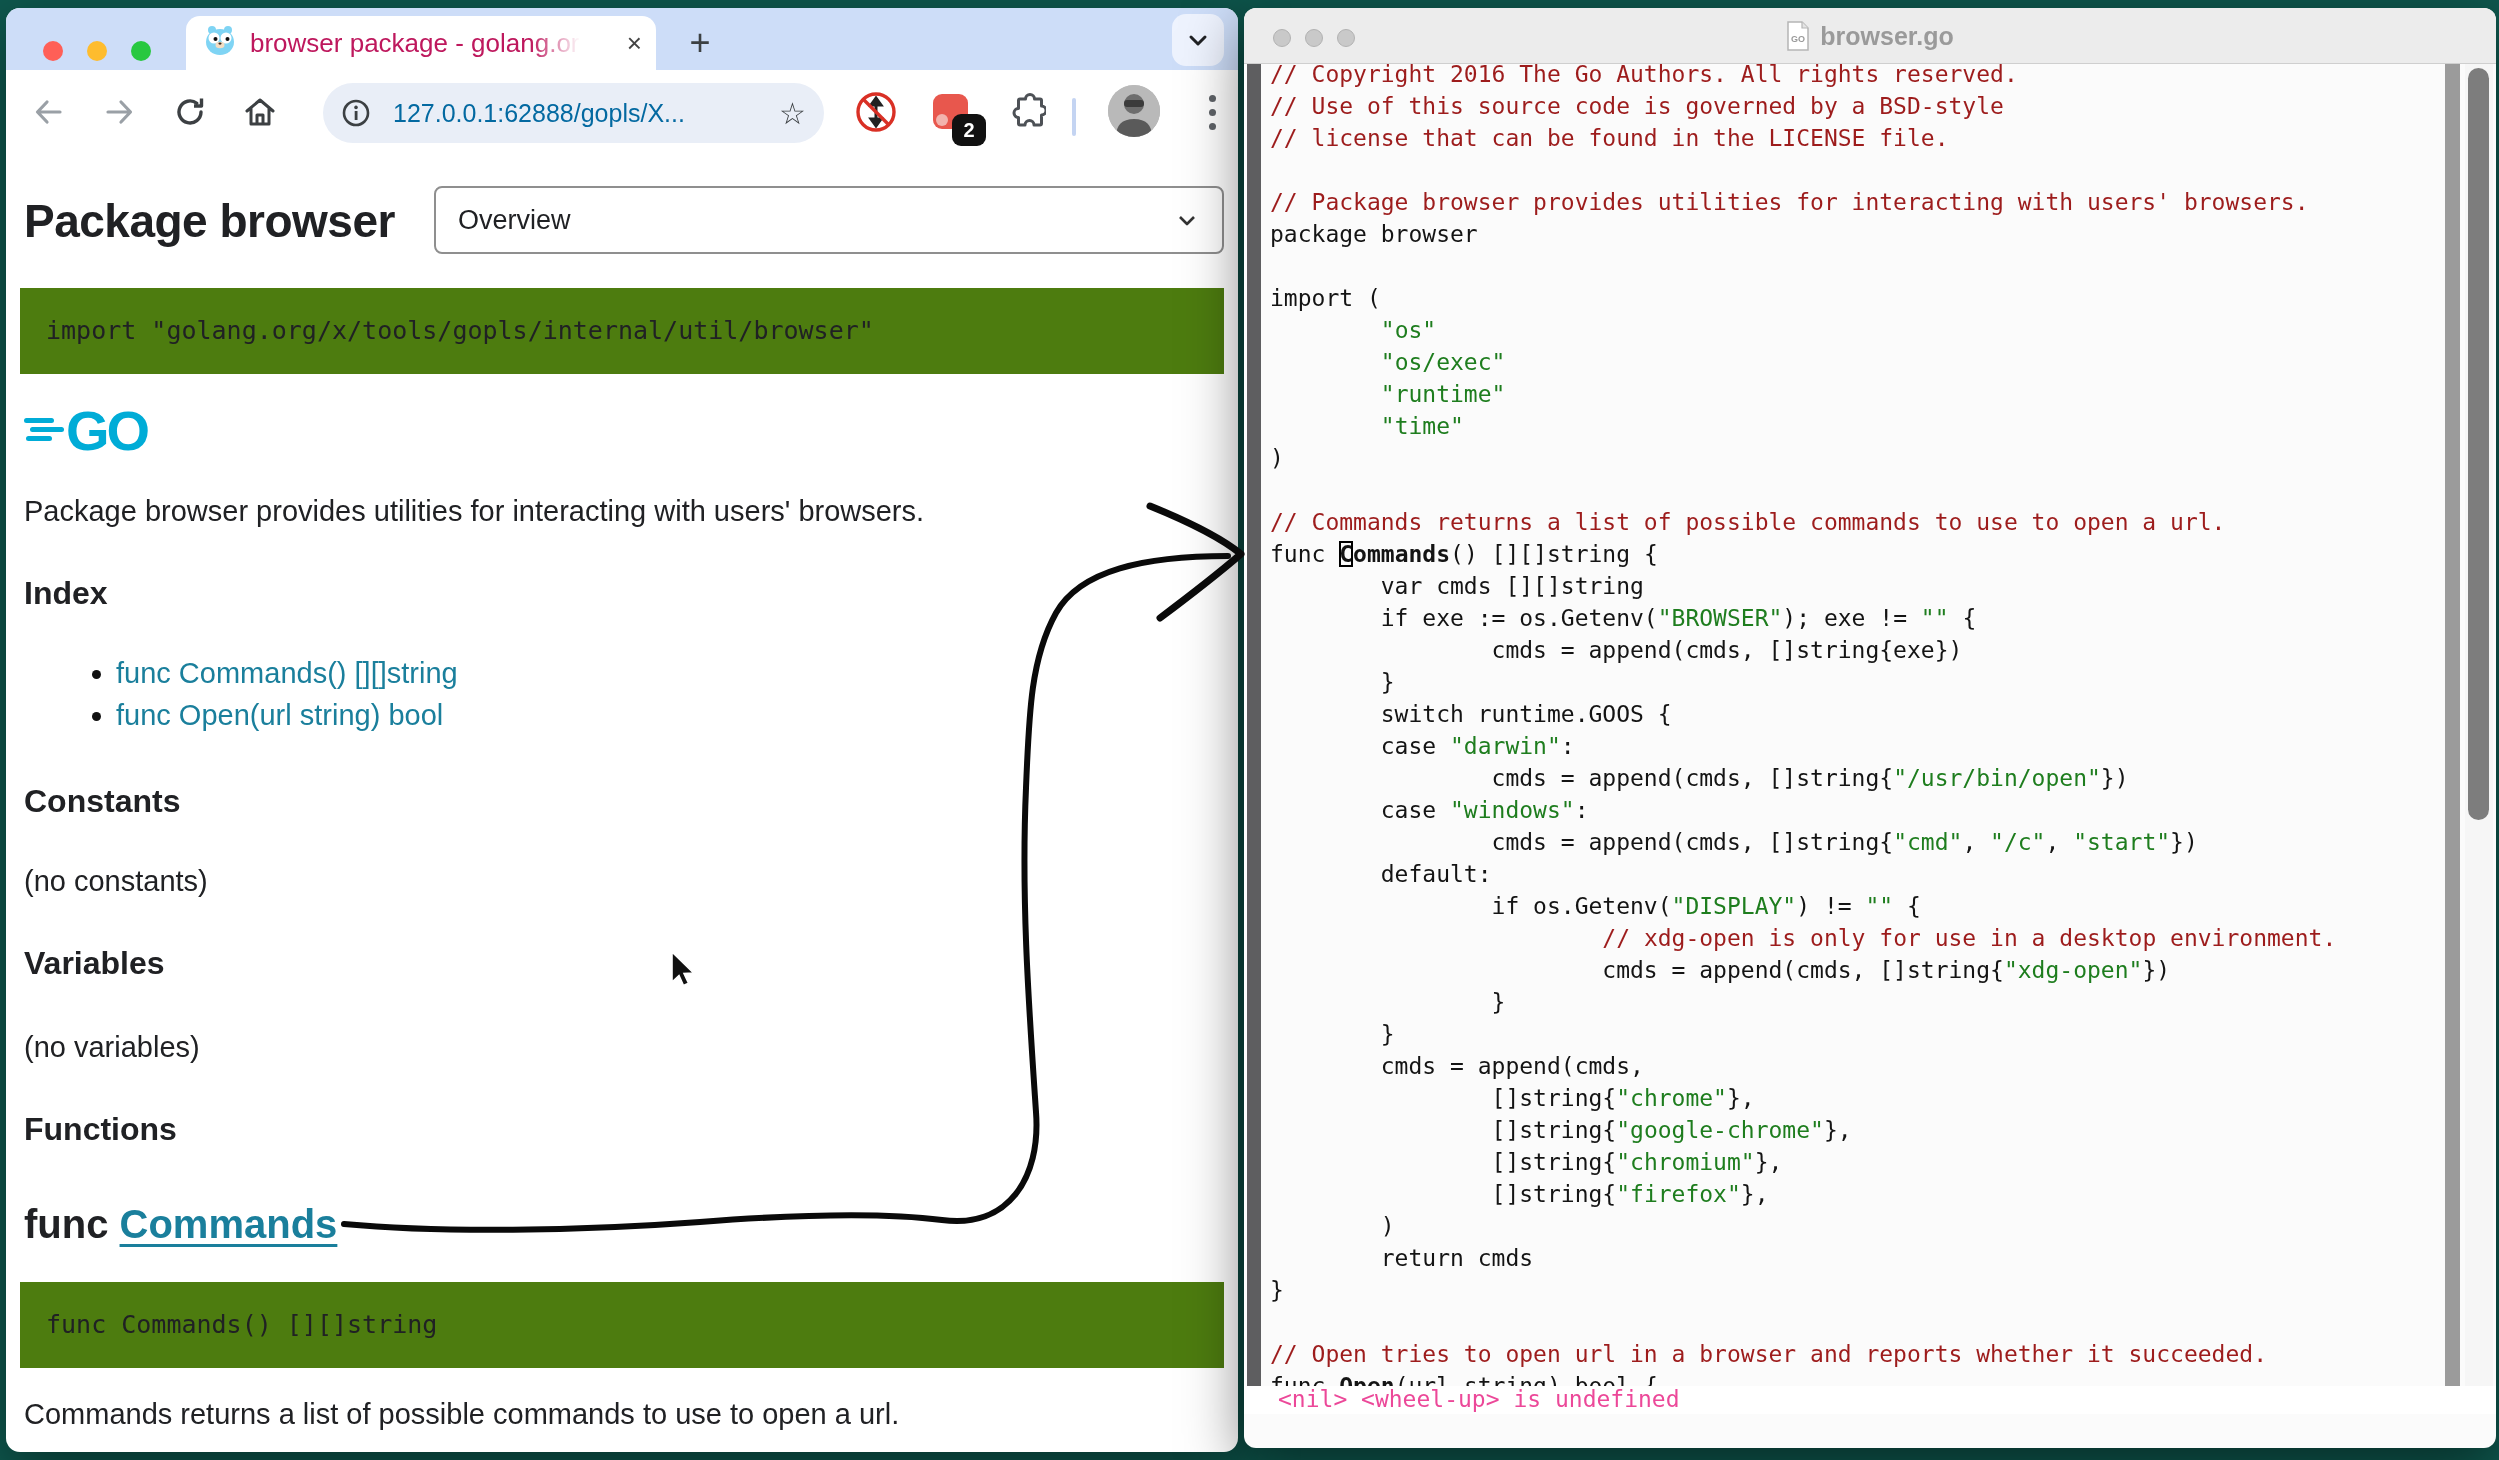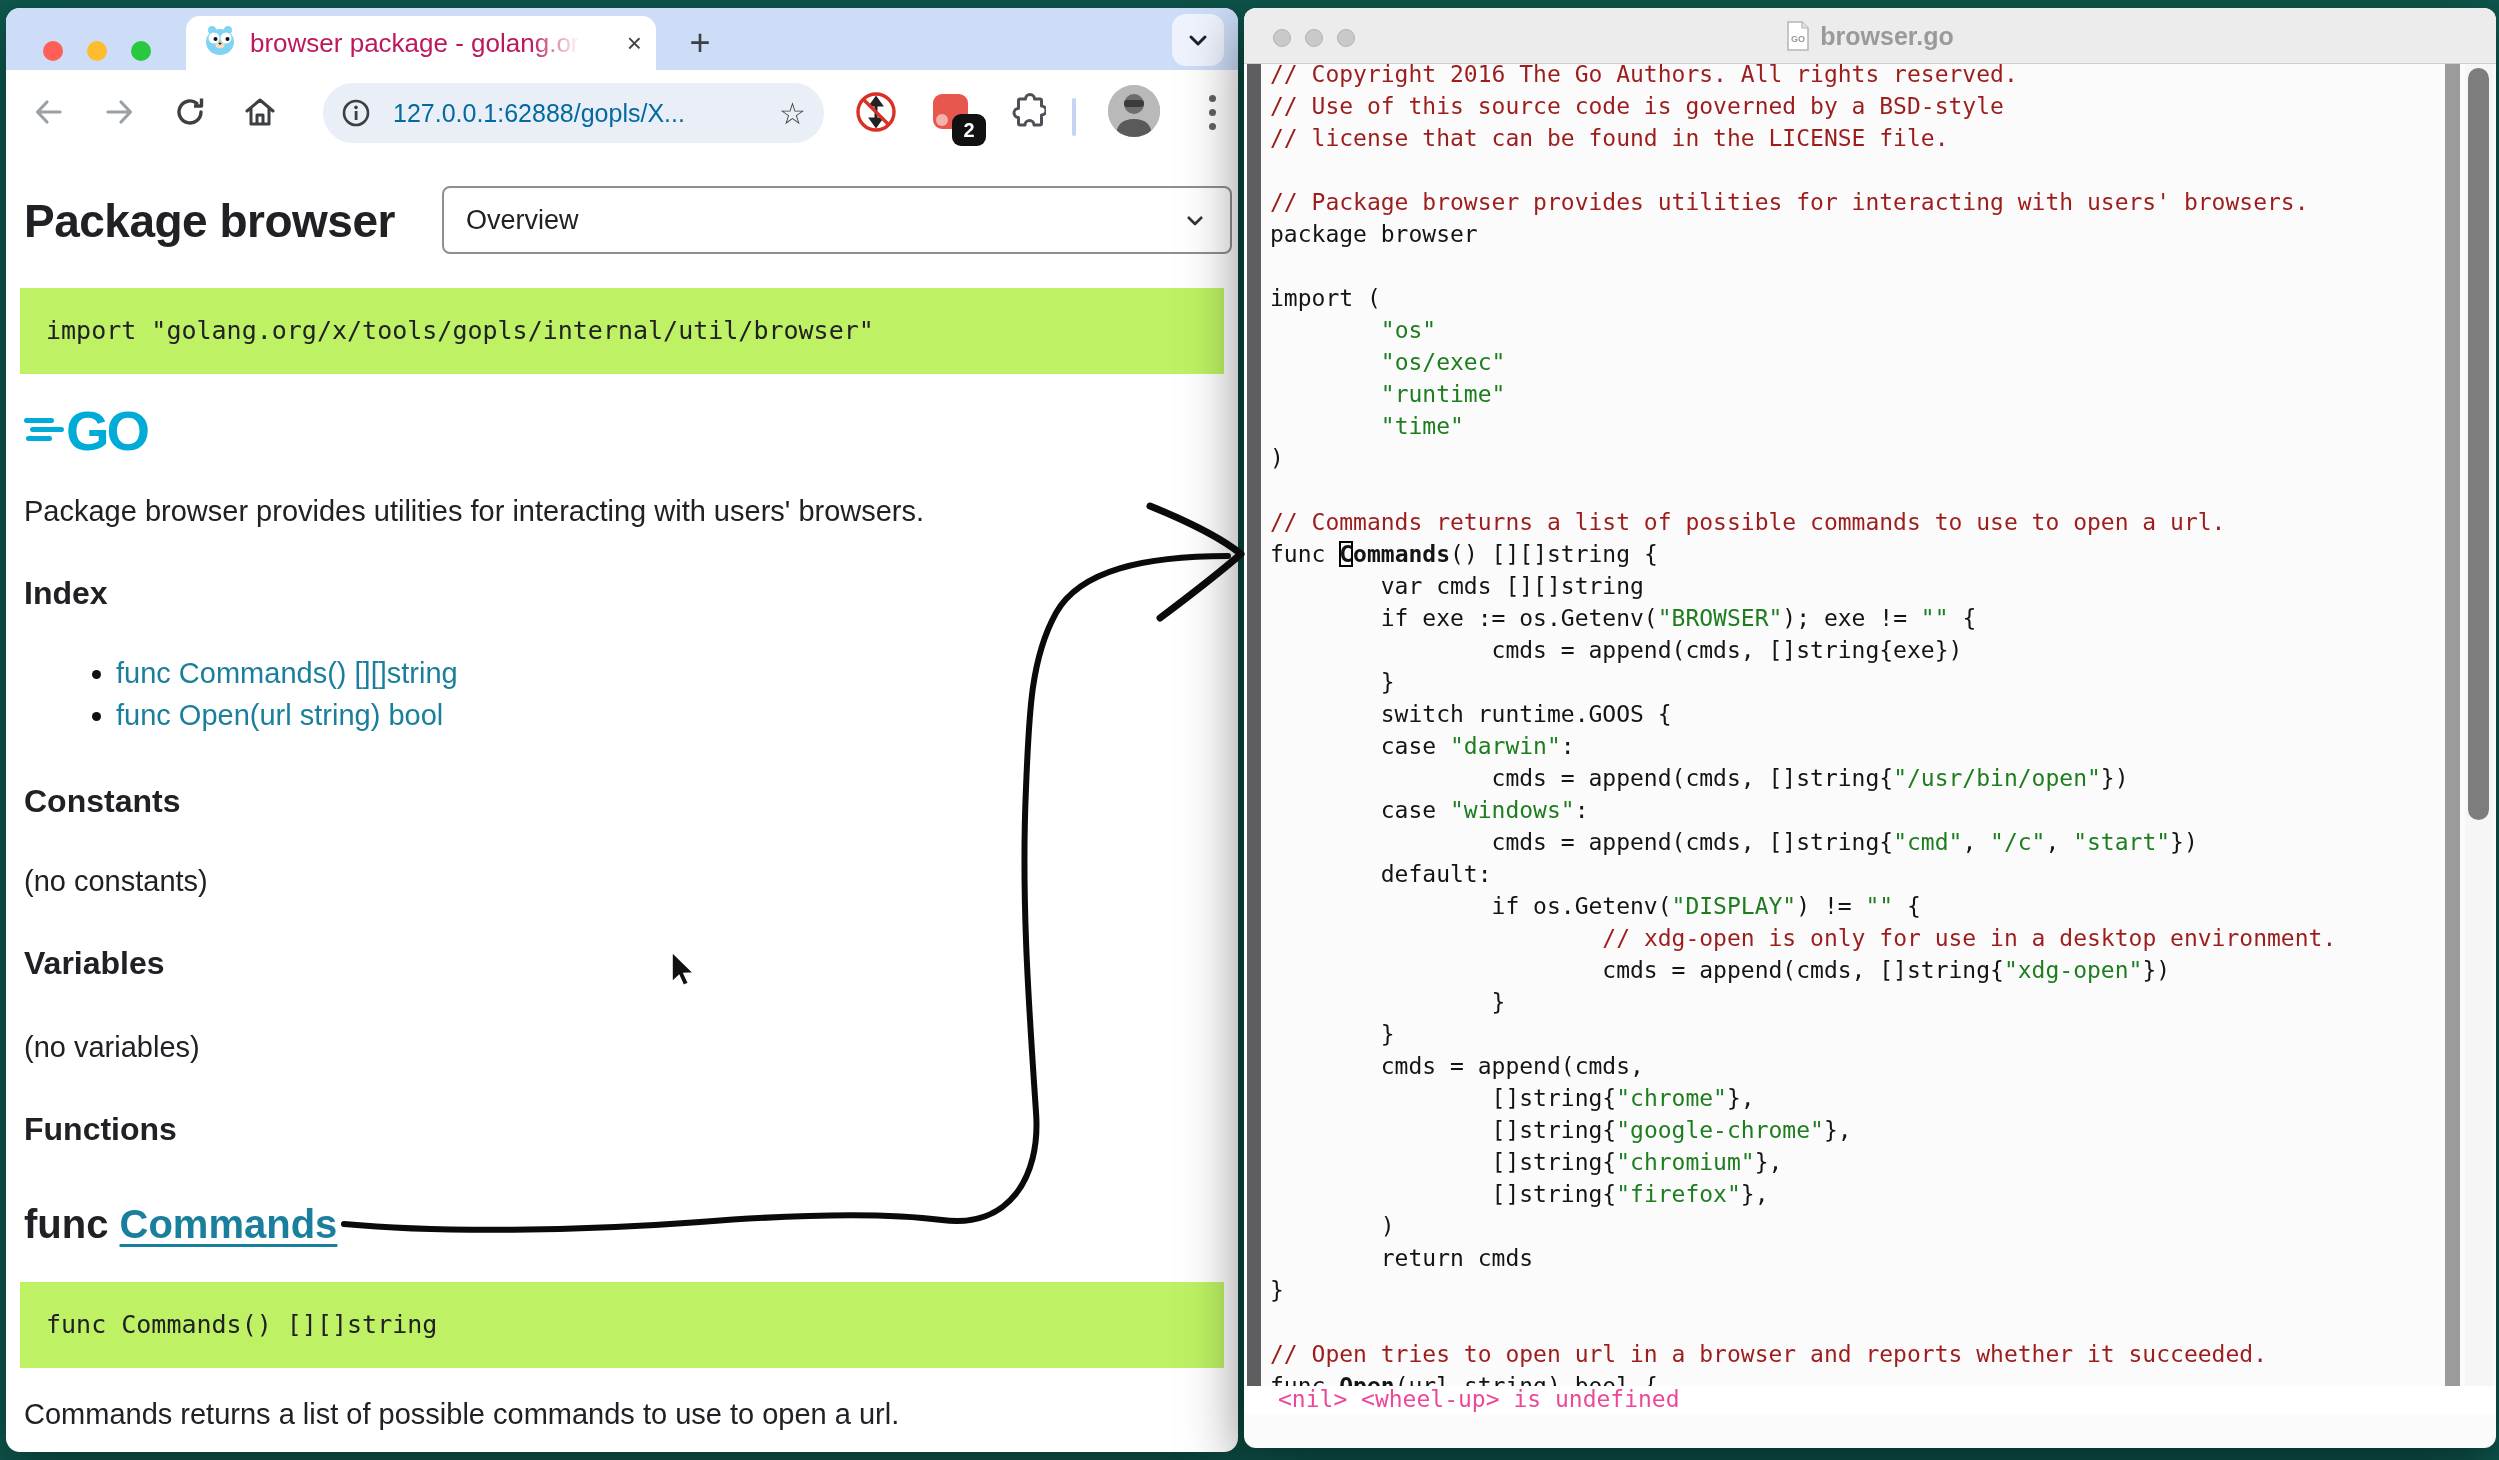--- a/index.html
+++ b/index.html
@@ -36,24 +36,24 @@
   .vsep { position:absolute; left:1066px; top:28px; width:4px; height:38px; background:#c4d4f2; border-radius:2px; }
   .avatar { position:absolute; left:1102px; top:15px; width:52px; height:52px; border-radius:50%;
     background:radial-gradient(circle at 40% 35%, #e8e8e8, #8c8c8c); overflow:hidden; }
   .dots { position:absolute; left:1186px; top:18px; width:40px; height:48px; display:flex; flex-direction:column;
     align-items:center; justify-content:center; gap:7px; }
   .dots i { width:7px; height:7px; background:#5f6368; border-radius:50%; }
 
   
   .page { position:relative; height:1296px; padding:0 14px; overflow:hidden; color:#202124; }
   .pg-h1 { margin:40px 0 0 4px; font-size:46px; font-weight:700; line-height:50px; letter-spacing:-.5px; }
-  .pg-select { position:absolute; top:30px; right:6px; width:790px; height:68px; border:2px solid #8f8f8f;
+  .pg-select { position:absolute; top:30px; right:14px; width:790px; height:68px; border:2px solid #8f8f8f;
     border-radius:8px; background:#fff; display:flex; align-items:center; padding:0 22px; font-size:27px; }
   .pg-select svg { margin-left:auto; }
-  .codeblock { margin-top:42px; background:#bef264; padding:28px 26px; font-family:"DejaVu Sans Mono", monospace;
+  .codeblock { margin-top:42px; background:#4d7c0f; padding:28px 26px; font-family:"DejaVu Sans Mono", monospace;
     font-size:25px; line-height:30px; white-space:pre; }
   .gologo { margin:22px 0 0 4px; height:62px; display:flex; align-items:flex-end; }
   .pg-p { margin:34px 0 0 4px; font-size:29px; line-height:38px; }
   .pg-h2 { margin:36px 0 0 4px; font-size:32px; font-weight:700; line-height:54px; }
   .pg-h2.mt38 { margin-top:38px; }
   .pg-ul { margin:32px 0 0 0; padding-left:96px; }
   .pg-ul li { font-size:29px; line-height:42px; color:#111; }
   .pg-ul li span { color:#1a7f9c; }
   .pg-h3 { margin:44px 0 0 4px; font-size:40px; font-weight:700; line-height:48px; }
   .pg-h3 .lnk { color:#1a7f9c; text-decoration:underline; text-decoration-thickness:3px; text-underline-offset:6px; }

